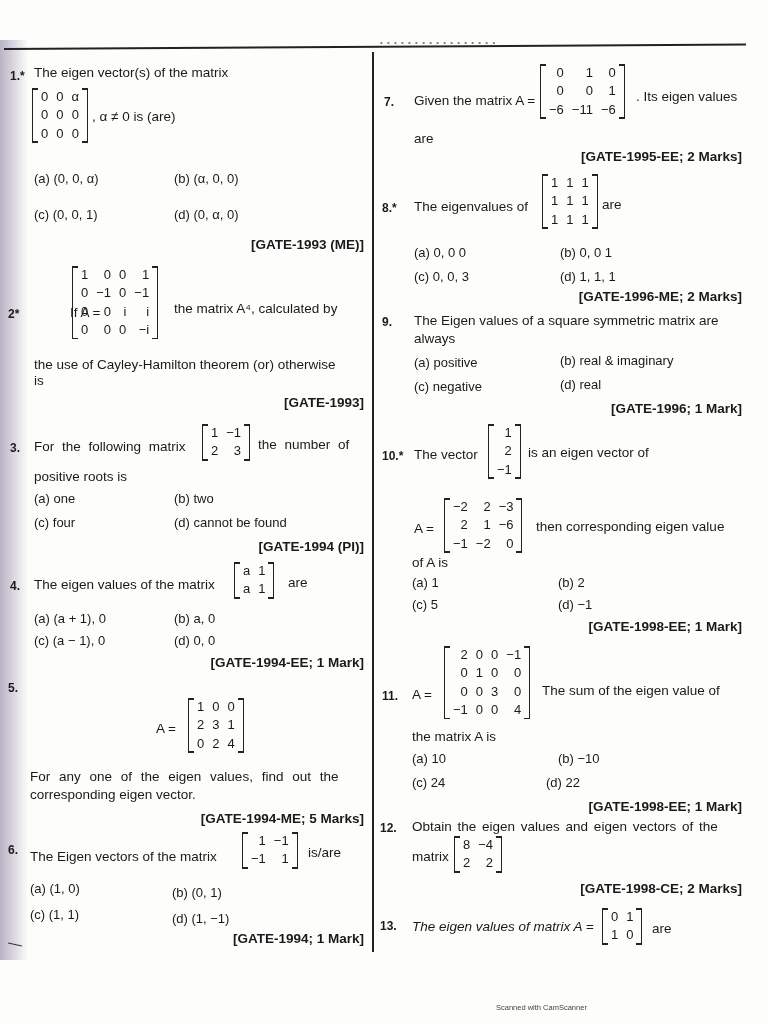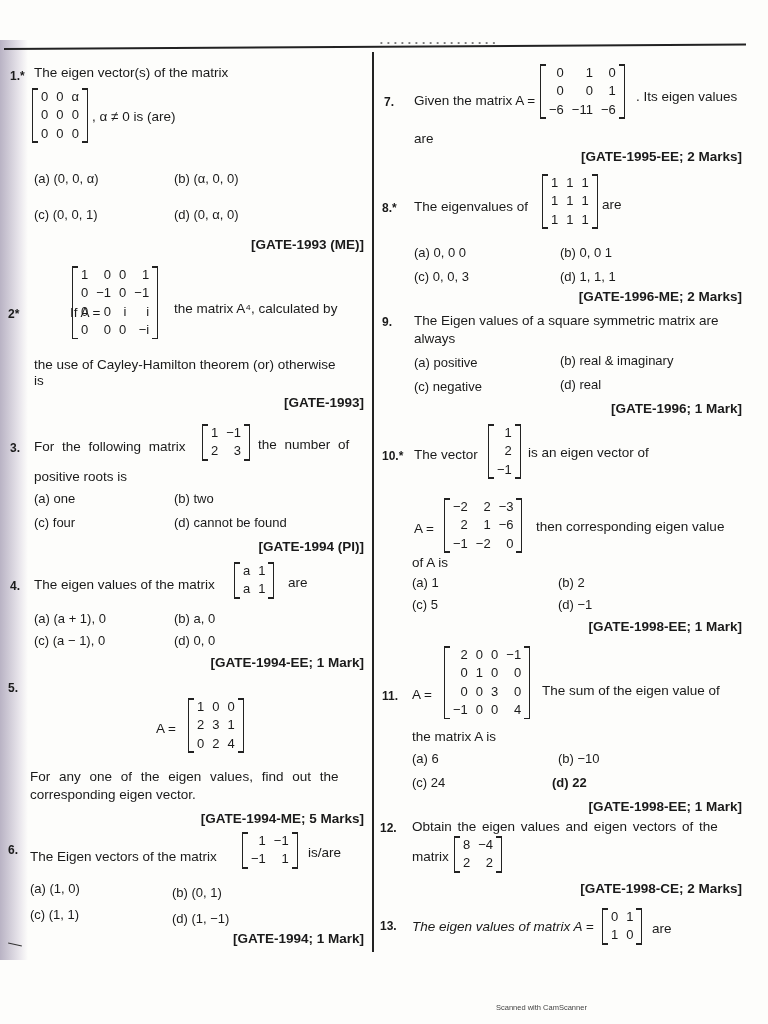--- a/index.html
+++ b/index.html
@@ -435,24 +435,24 @@
               <td>−1</td>
               <td>0</td>
               <td>0</td>
               <td>4</td>
             </tr>
       </tbody>
         </table>
     </div>
     <span class="txt" style="top:36px;left:162px;">The sum of the eigen value of</span>
     <span class="txt" style="top:82px;left:32px;">the matrix A is</span>
-    <span class="opt" style="top:104px;left:32px;">(a)  6</span>
+    <span class="opt" style="top:104px;left:32px;">(a)  10</span>
     <span class="opt" style="top:104px;left:178px;">(b)  −10</span>
     <span class="opt" style="top:128px;left:32px;">(c)  24</span>
-    <span class="opt" style="top:128px;left:172px;font-weight:bold;">(d)  22</span>
+    <span class="opt" style="top:128px;left:166px;">(d)  22</span>
     <span class="src" style="top:152px;">[GATE-1998-EE; 1 Mark]</span>
   </div>
 
   <div class="q" style="top:760px;left:0;width:362px;height:80px;">
     <span class="num" style="top:2px;left:0;">12.</span>
     <span class="txt" style="top:0;left:32px;word-spacing:2px;">Obtain the eigen values and eigen vectors of the</span>
     <span class="txt" style="top:30px;left:32px;">matrix</span>
     <div class="matrix" style="top:18px;left:74px;">
       <span class="brk tl"></span>
         <span class="brk bl"></span>

